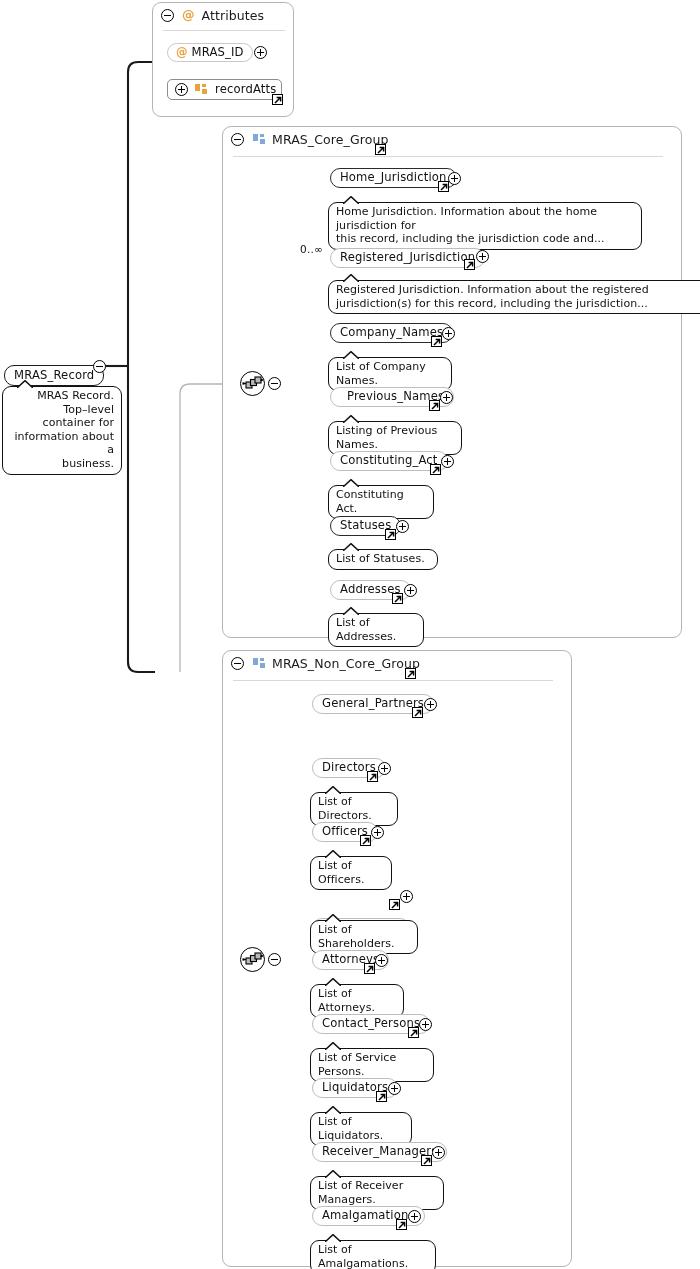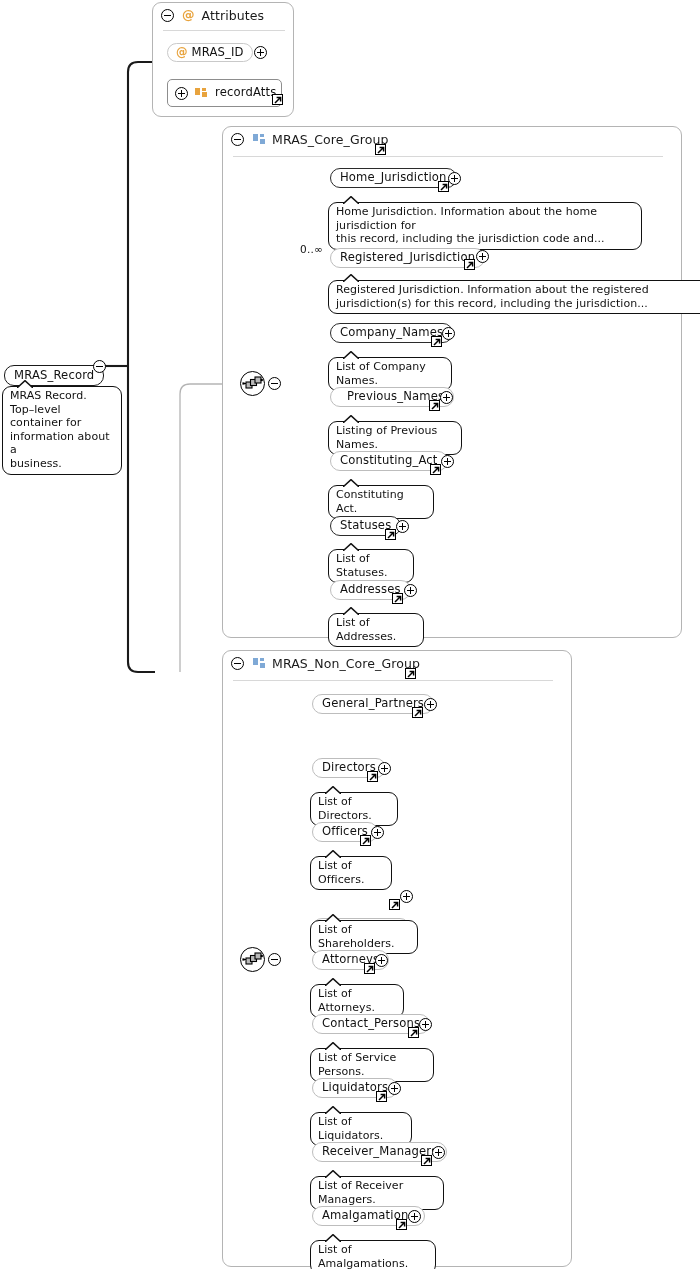--- a/index.html
+++ b/index.html
@@ -147,42 +147,42 @@
       <span class="group-title">Attributes</span>
     </div>
     <div class="group-rule" style="left:10px;top:27px;width:122px;"></div>
 
     <div class="node attr" style="left:14px;top:40px;height:19px;">
       <span class="at-icon" style="font-size:11.5px;">@</span>
       <span class="lbl">MRAS_ID</span>
     </div>
     <span class="pm plus abs" style="left:101px;top:43px;"></span>
 
-    <div class="node elemref" style="left:14px;top:76px;height:28px;width:115px;justify-content:flex-start;padding-left:7px;">
+    <div class="node elemref" style="left:14px;top:76px;height:21px;width:115px;justify-content:flex-start;padding-left:7px;">
       <span class="pm plus" style="margin-right:7px;"></span>
       <span class="blocks orange">
         <i class="b1"></i>
           <i class="b2"></i>
           <i class="b3"></i>
       </span>
       <span class="lbl" style="margin-left:8px;">recordAtts</span>
       <span class="goto" style="left:104px;top:14px;">
         <svg width="8" height="8" viewBox="0 0 8 8">
             <path d="M1,7 L6.2,1.8 M2.6,1.4 L6.6,1.4 L6.6,5.4" stroke="#000" stroke-width="1.5" fill="none"></path>
           </svg>
       </span>
     </div>
   </div>
 
   <div class="node root" style="left:4px;top:356px;height:21px;">
     <span class="lbl">MRAS_Record</span>
   </div>
   <span class="pm abs" style="left:93px;top:360px;"></span>
 
-  <div class="note" style="left:2px;top:386px;width:120px;">
+  <div class="note" style="left:2px;top:386px;width:120px;text-align:right;">
     <span class="tail">
       <svg width="16" height="8" viewBox="0 0 16 8">
           <path d="M0,8 L8,0.6 L16,8" stroke="#111" stroke-width="1.45" fill="#fff"></path>
         </svg>
     </span>
     <p>MRAS Record.
 Top–level container for
 information about a
 business.</p>
   </div>
@@ -313,21 +313,21 @@
 
   <div class="node req" style="left:330px;top:516px;">
     <span class="lbl">Statuses</span>
   </div>
   <span class="goto" style="left:385px;top:529px;">
     <svg width="8" height="8" viewBox="0 0 8 8">
         <path d="M1,7 L6.2,1.8 M2.6,1.4 L6.6,1.4 L6.6,5.4" stroke="#000" stroke-width="1.5" fill="none"></path>
       </svg>
   </span>
   <span class="pm plus abs" style="left:396px;top:520px;"></span>
-  <div class="note" style="left:328px;top:549px;width:86px;">
+  <div class="note" style="left:328px;top:549px;width:110px;">
     <span class="tail">
       <svg width="16" height="8" viewBox="0 0 16 8">
           <path d="M0,8 L8,0.6 L16,8" stroke="#111" stroke-width="1.45" fill="#fff"></path>
         </svg>
     </span>
     <p>List of Statuses.</p>
   </div>
 
   <div class="node opt" style="left:330px;top:580px;">
     <span class="lbl">Addresses</span>

